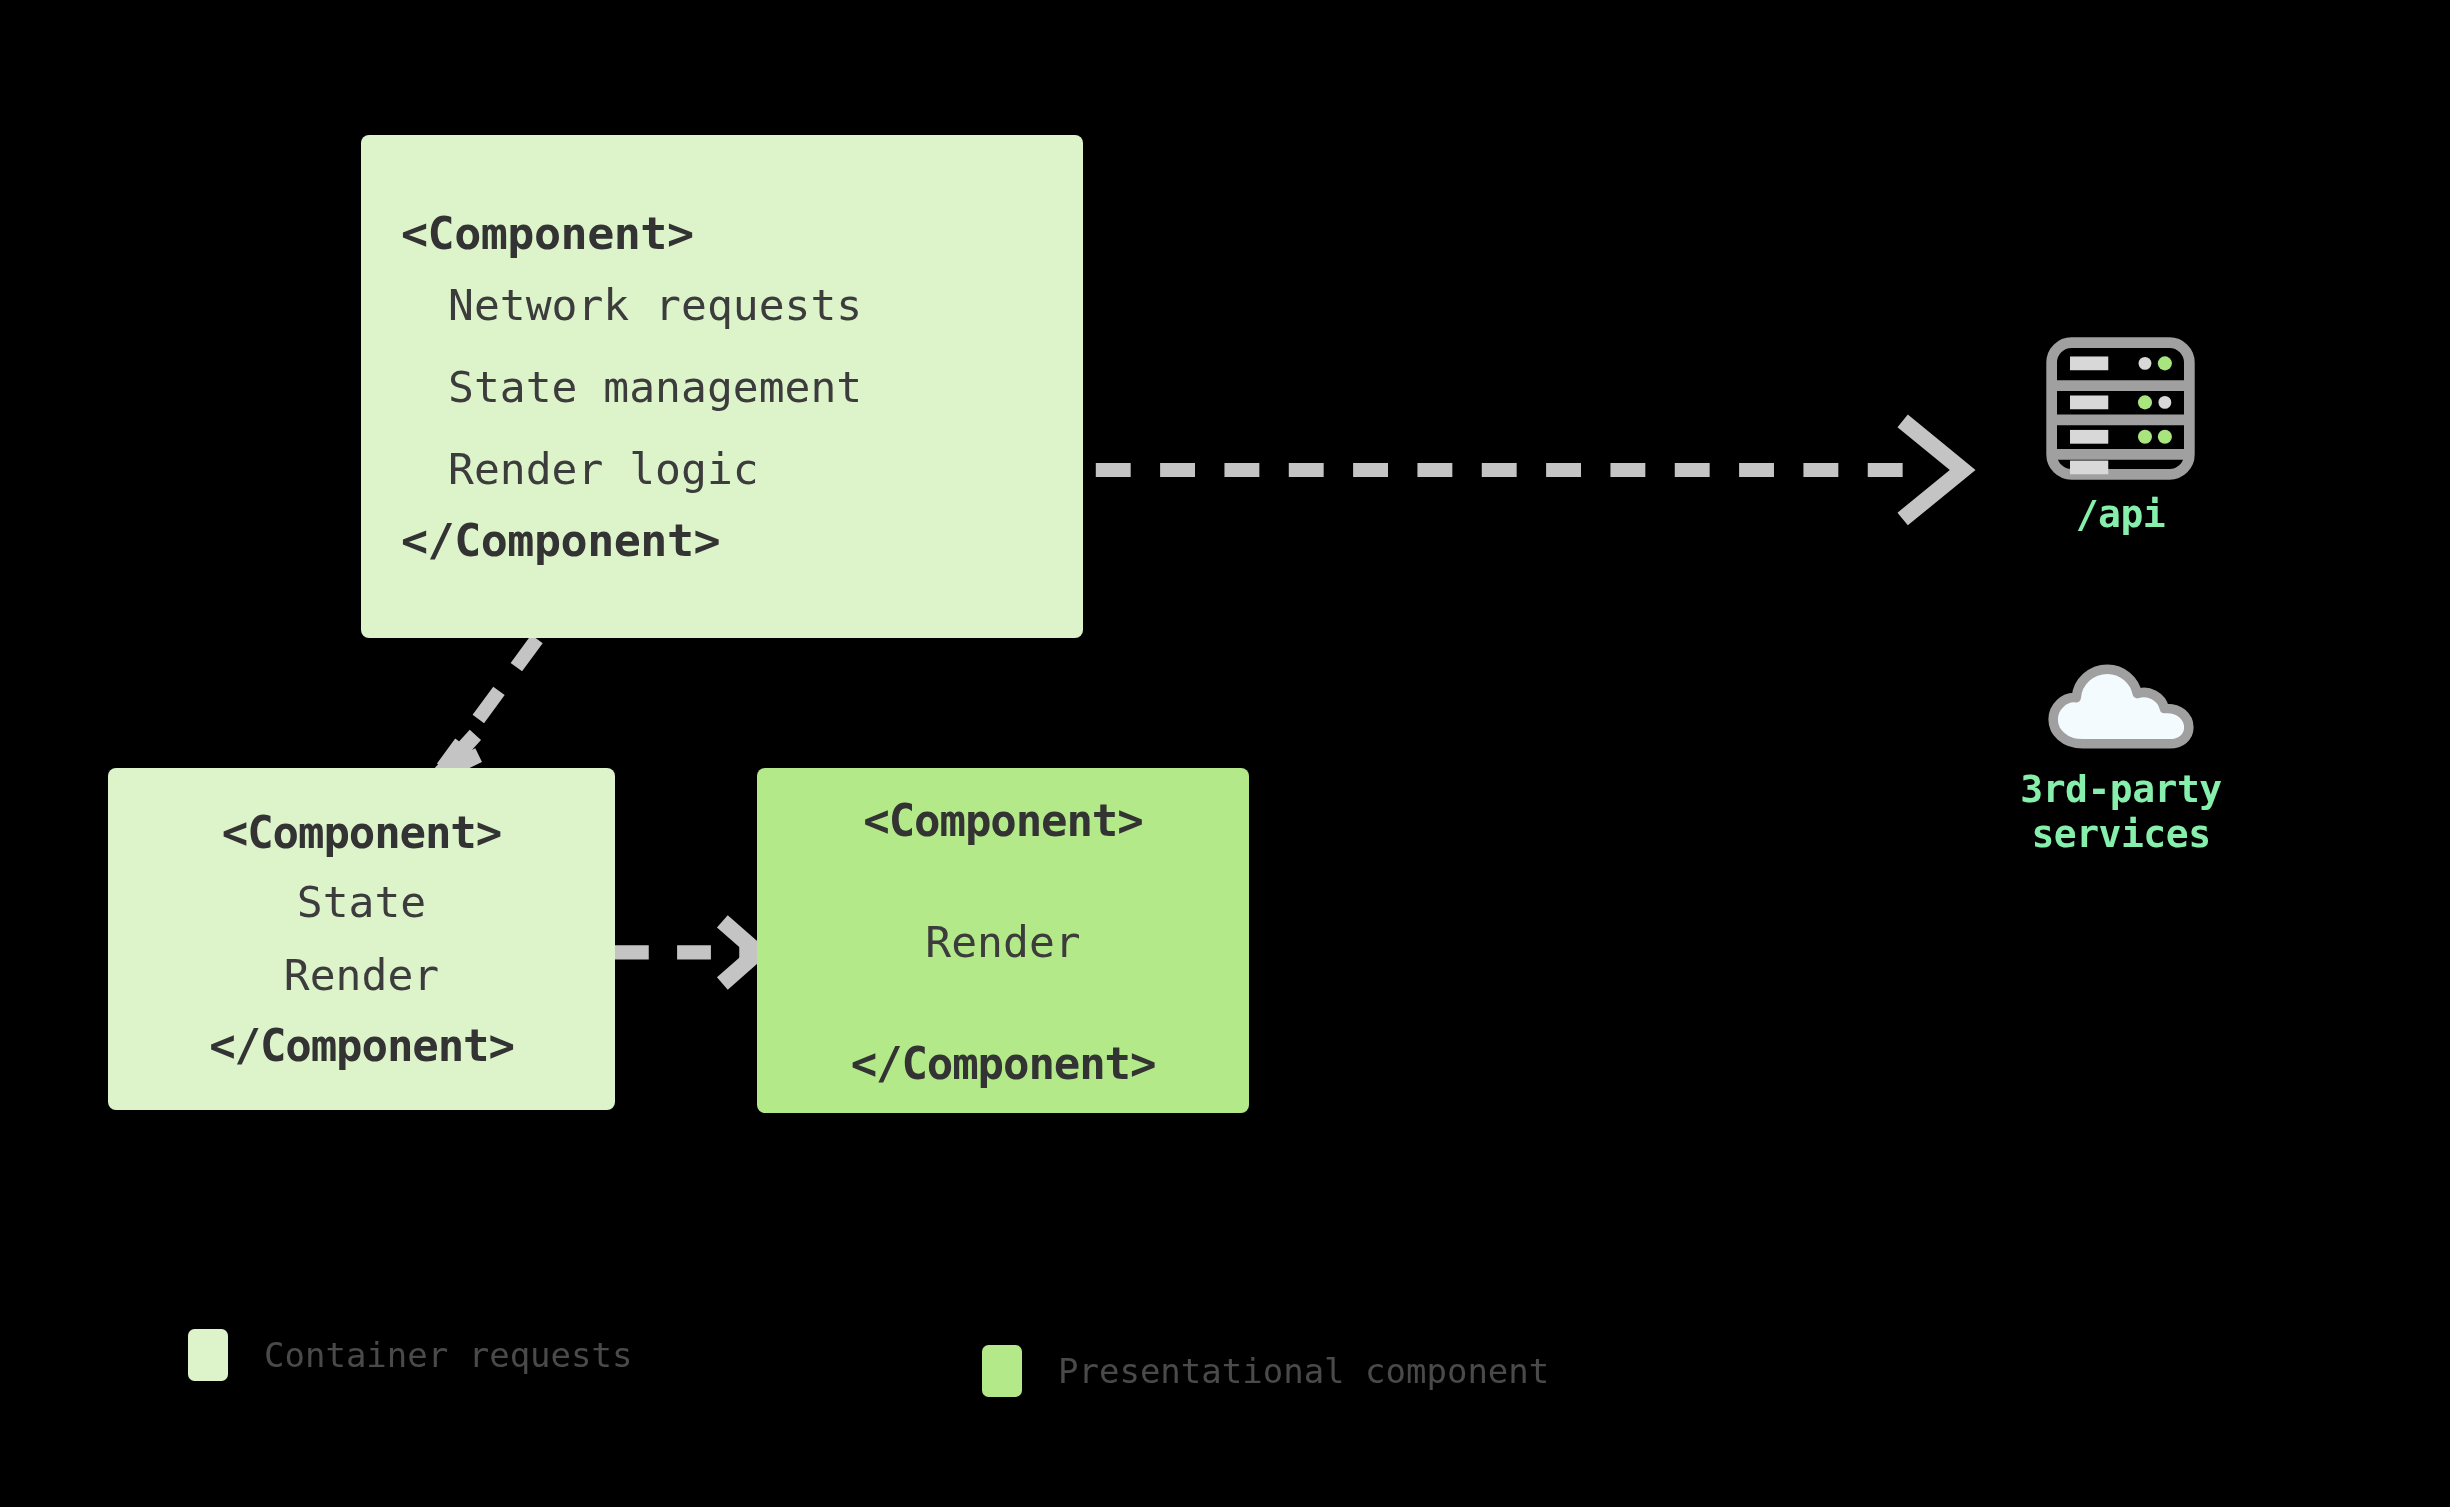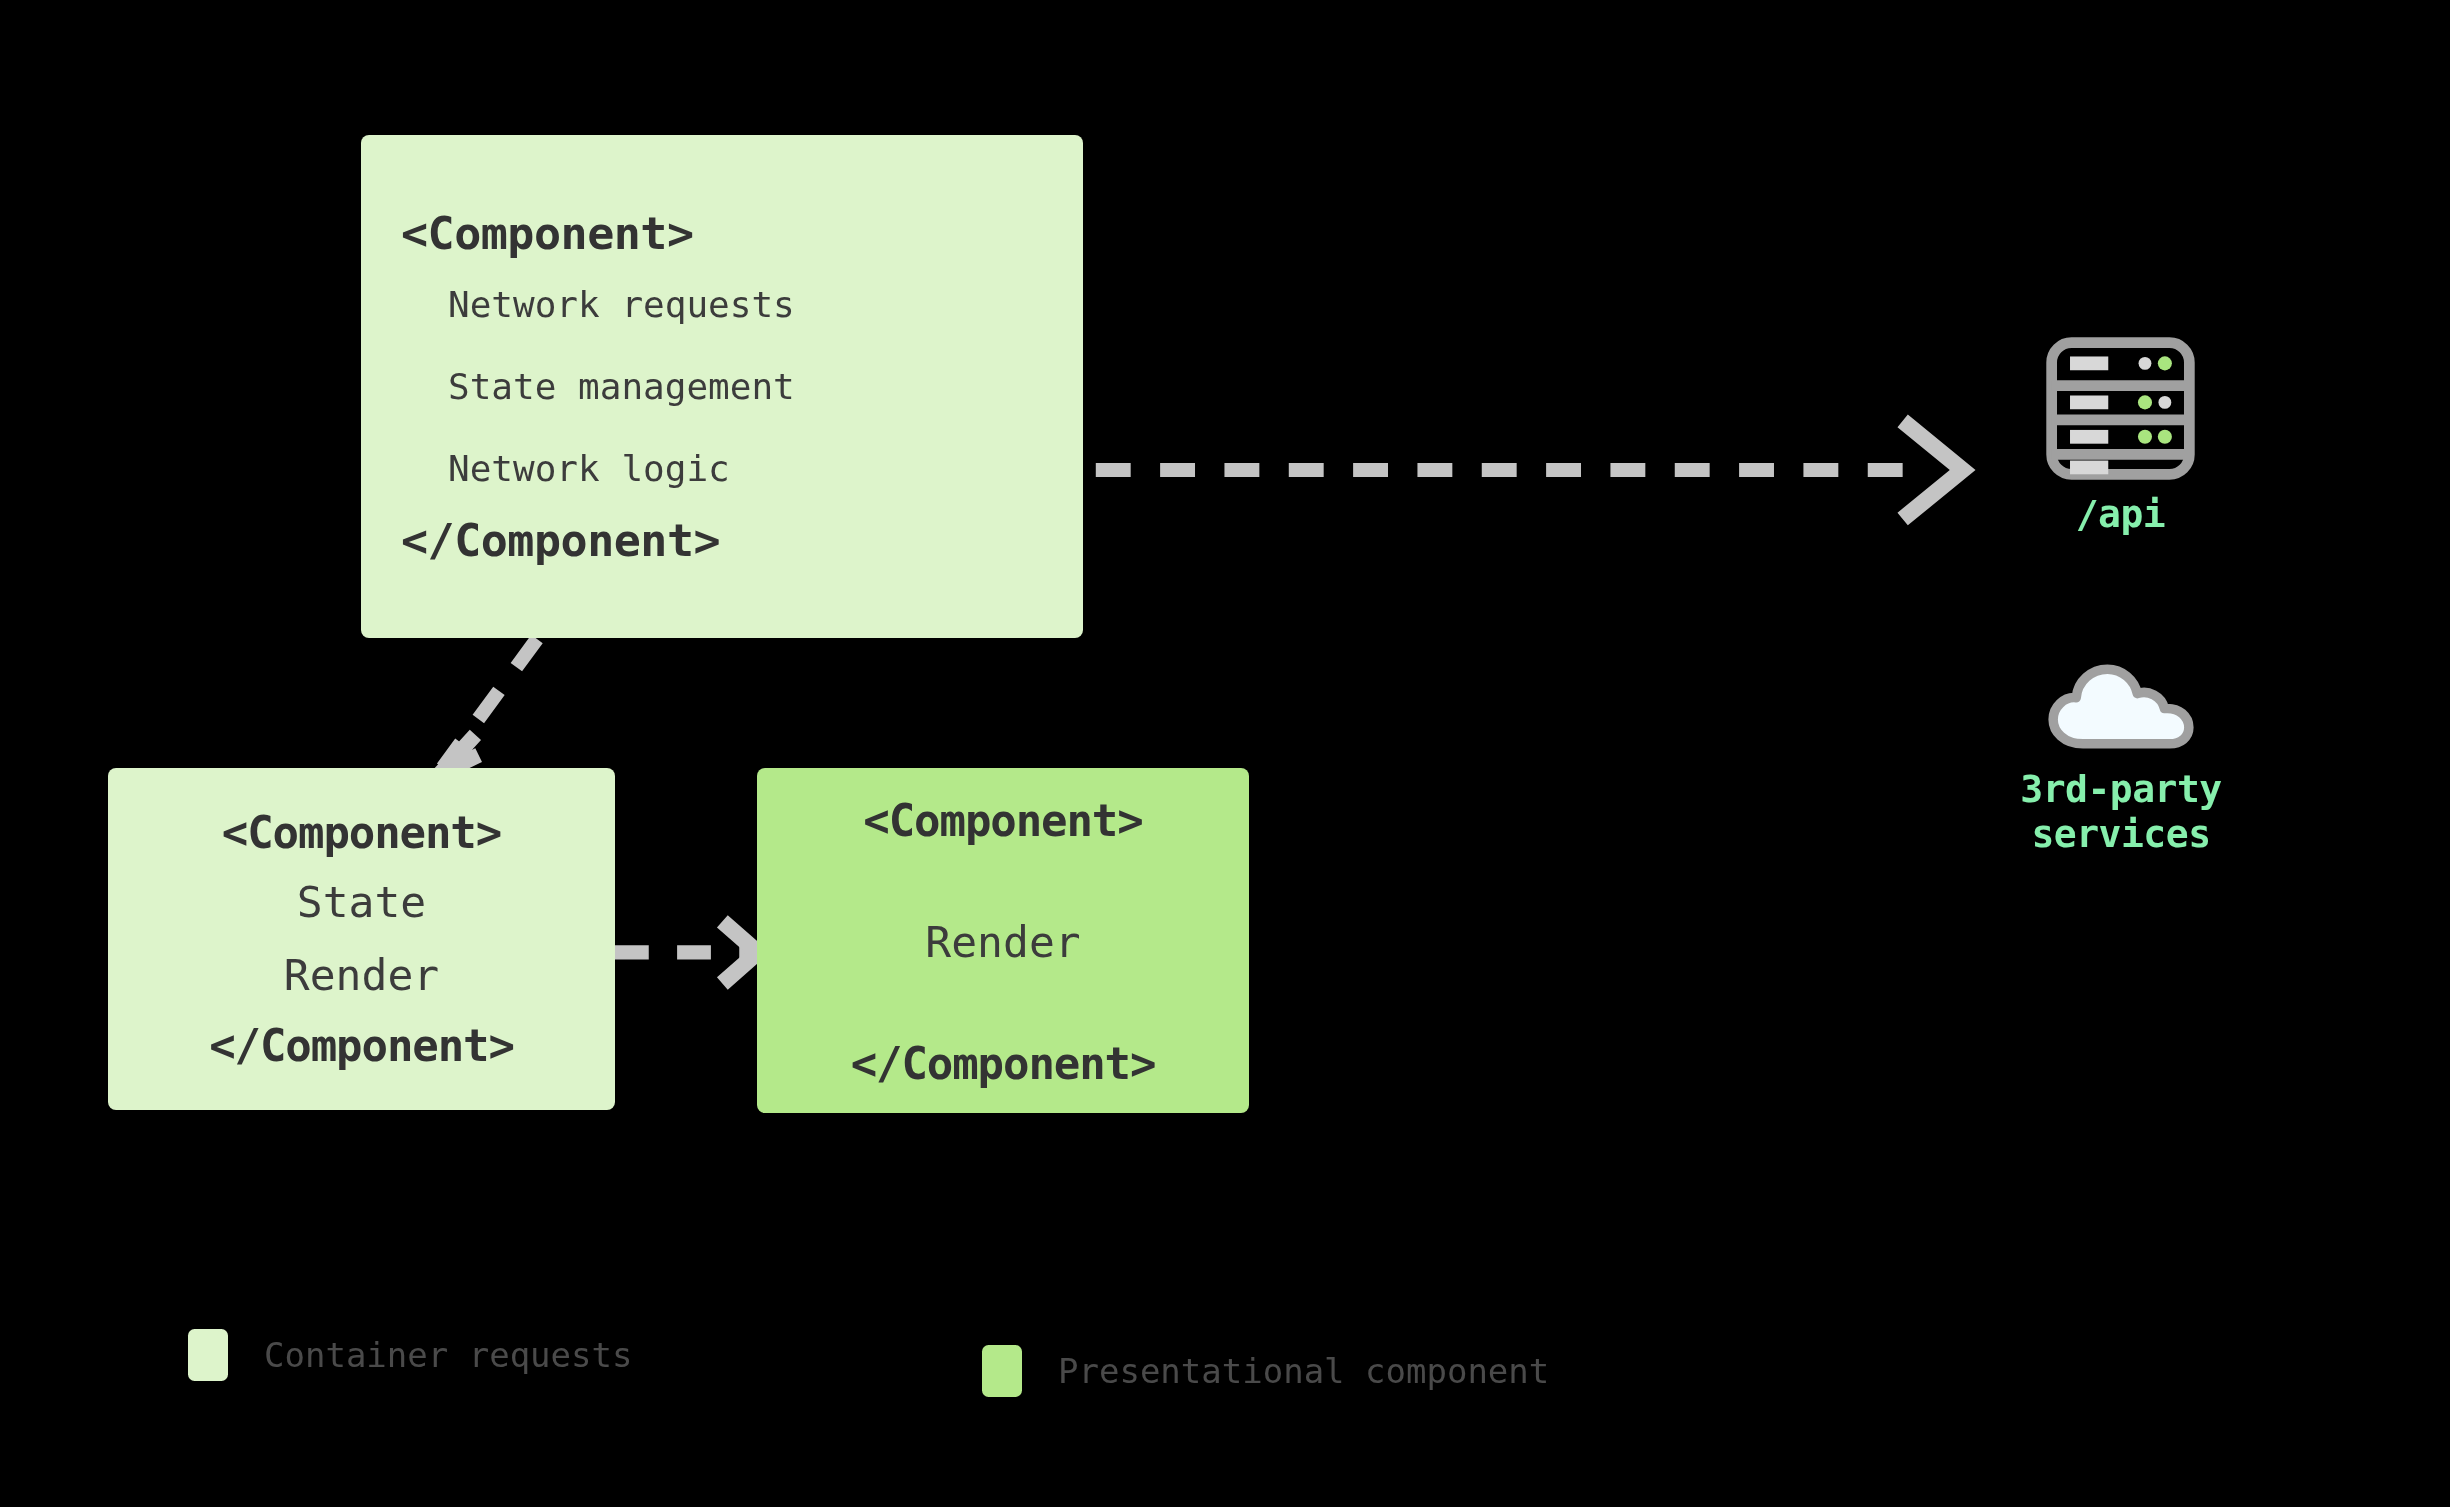--- a/index.html
+++ b/index.html
@@ -22,21 +22,21 @@
     color:#3c3c3c;font-weight:400;white-space:pre;
     font-family:"DejaVu Sans Mono","Liberation Mono",monospace;
   }
 
   
   #box-container-top{
     left:361px;top:135px;width:722px;height:503px;background:#ddf4cb;
     padding:25px 0 25px 40px;align-items:flex-start;
   }
   #box-container-top .tag{font-size:45px;line-height:61px;}
-  #box-container-top .line{font-size:36px;line-height:82px;padding-left:47px;}
+  #box-container-top .line{font-size:43px;line-height:82px;padding-left:47px;}
 
   
   #box-container-bottom{
     left:108px;top:768px;width:507px;height:342px;background:#ddf4cb;
     align-items:center;padding:21px 0;
   }
   #box-container-bottom .tag{font-size:44px;line-height:67px;letter-spacing:-1.1px;}
   #box-container-bottom .line{font-size:43px;line-height:73px;}
 
   
@@ -94,21 +94,21 @@
     <g>
       <line x1="1128" y1="1747" x2="1370" y2="1747" stroke="#c4c4c4" stroke-width="26" stroke-dasharray="62 52"></line>
       <polyline points="1325,1690 1390,1747 1325,1804" fill="none" stroke="#c4c4c4" stroke-width="30" stroke-linecap="butt" stroke-linejoin="miter"></polyline>
     </g>
   </svg>
 
   <div class="box" id="box-container-top">
     <div class="tag">&lt;Component&gt;</div>
     <div class="line">Network requests</div>
     <div class="line">State management</div>
-    <div class="line">Network logic</div>
+    <div class="line">Render logic</div>
     <div class="tag">&lt;/Component&gt;</div>
   </div>
 
   <div class="box" id="box-container-bottom">
     <div class="tag">&lt;Component&gt;</div>
     <div class="line">State</div>
     <div class="line">Render</div>
     <div class="tag">&lt;/Component&gt;</div>
   </div>
 

